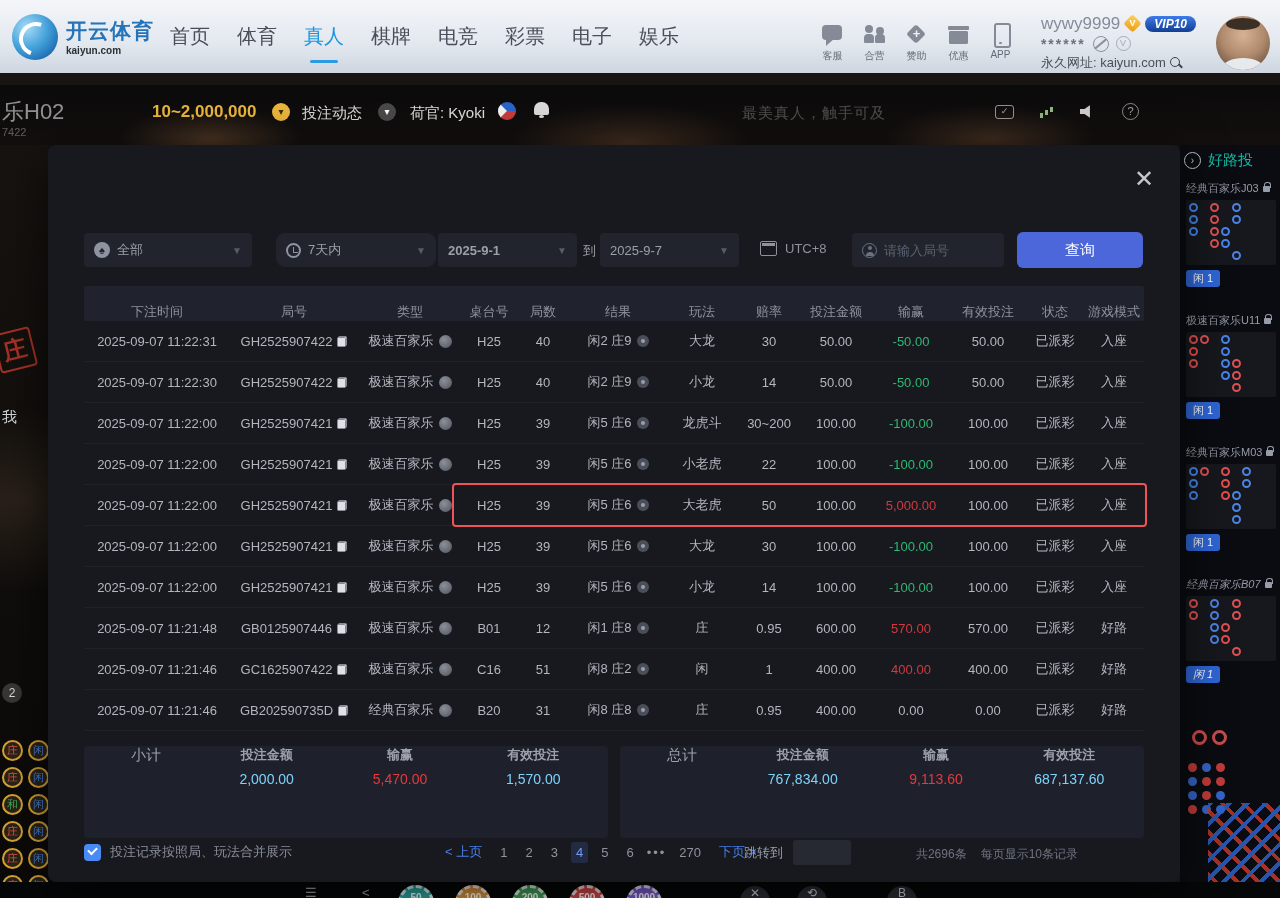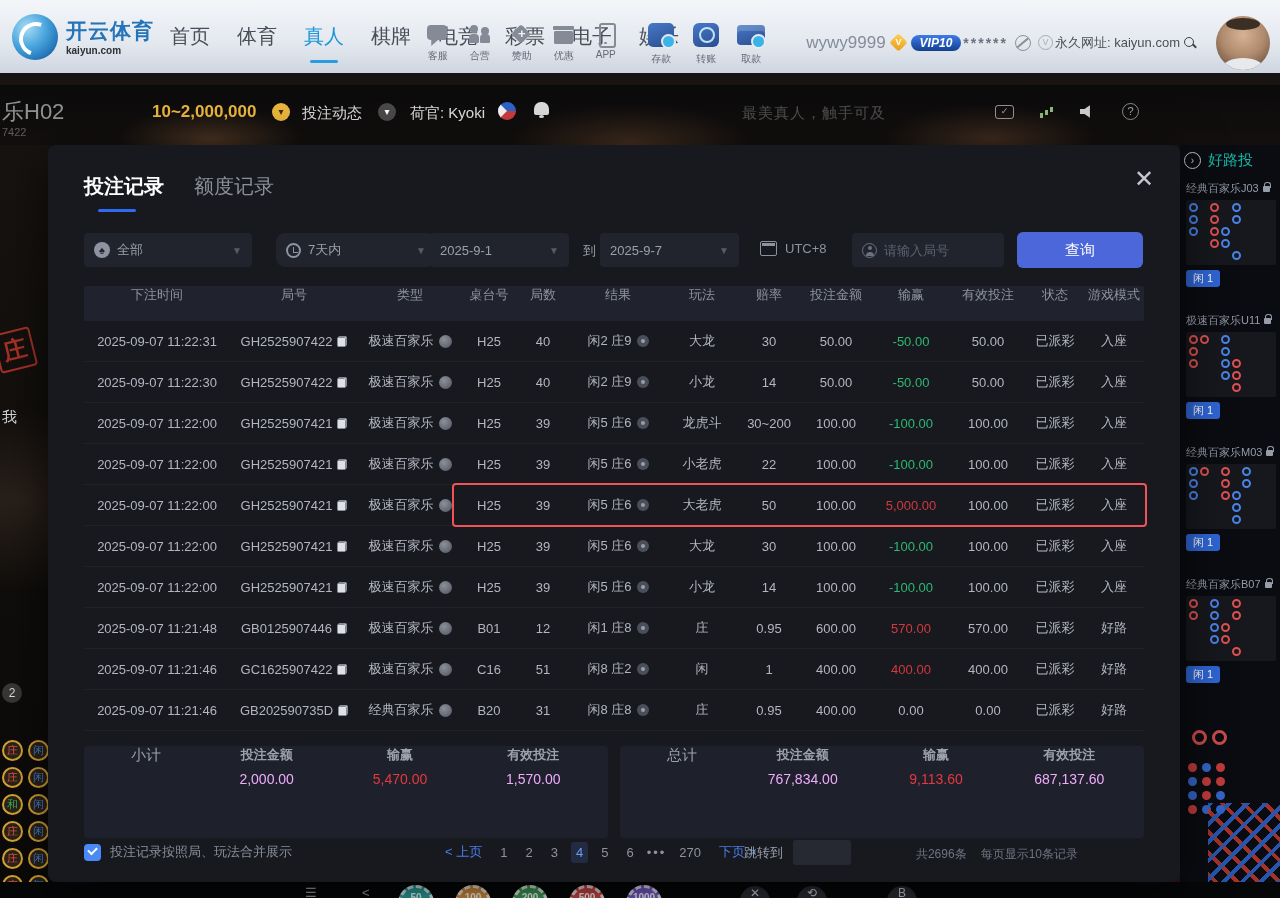--- a/index.html
+++ b/index.html
@@ -51,21 +51,21 @@
   .phone-icon::after { left:11px; bottom:3px; width:3px; height:2px; background:#848b97; border-radius:1px; }
   .wallet-links { display:flex; gap:15px; margin-left:8px; }
   .wi { width:30px; height:30px; position:relative; }
   .wi::before,.wi::after { content:''; position:absolute; }
   .deposit-icon::before { inset:3px 2px; background:linear-gradient(160deg,#4779c7,#2a4d8e); border-radius:5px; }
   .deposit-icon::after { right:0; bottom:1px; width:11px; height:11px; background:#39b3e8; border-radius:50%; border:2px solid #e6eaf1; }
   .transfer-icon::before { inset:3px 2px; background:linear-gradient(160deg,#4779c7,#2a4d8e); border-radius:6px; }
   .transfer-icon::after { left:8px; top:7px; width:12px; height:12px; border:2px solid #bfe2f5; border-radius:50%; }
   .withdraw-icon::before { inset:5px 1px; background:linear-gradient(160deg,#4779c7,#2a4d8e); border-radius:4px; box-shadow:inset 0 6px 0 rgba(255,255,255,.18); }
   .withdraw-icon::after { right:0; bottom:1px; width:11px; height:11px; background:#39b3e8; border-radius:50%; border:2px solid #e6eaf1; }
-  .user-block { display:flex; flex-direction:row; gap:2px; margin-left:20px; }
+  .user-block { display:flex; flex-direction:column; gap:2px; margin-left:8px; }
   .user-line1 { display:flex; align-items:center; gap:6px; }
   .user-name { font-size:17px; color:#858c99; }
   .vip-diamond { width:13px; height:13px; background:linear-gradient(145deg,#ffd257,#e99b18); transform:rotate(45deg); border-radius:3px; position:relative; display:inline-block; }
   .vip-diamond::after { content:'V'; position:absolute; inset:0; transform:rotate(-45deg); color:#fff; font-size:9px; font-weight:bold; text-align:center; line-height:13px; }
   .vip-pill { background:linear-gradient(180deg,#3f7be8,#123f92); color:#fff; font-size:12px; font-weight:bold; font-style:italic; border-radius:9px; padding:1px 9px; }
   .user-line2 { display:flex; align-items:center; gap:7px; }
   .masked { font-size:14px; font-weight:bold; letter-spacing:2px; color:#6b7280; }
   .eye-off { width:16px; height:16px; border:1.5px solid #8b919c; border-radius:50%; position:relative; cursor:pointer; }
   .eye-off::after { content:''; position:absolute; left:-1px; top:6px; width:15px; height:1.6px; background:#8b919c; transform:rotate(-40deg); }
   .circle-v { width:15px; height:15px; border:1.5px solid #a6abb5; border-radius:50%; color:#a6abb5; font-size:9px; text-align:center; line-height:13px; }
@@ -136,56 +136,56 @@
   .tab.active::after { content:''; position:absolute; left:14px; width:38px; bottom:0; height:3px; background:#2e6bf0; border-radius:2px; }
 
   .filters { position:absolute; left:36px; right:36px; top:88px; height:34px; }
   .sel { position:absolute; top:0; height:34px; background:#21242d; border-radius:4px; display:flex; align-items:center;
     padding:0 10px; color:#9aa0ab; font-size:13px; gap:7px; cursor:pointer; }
   .sel .chev { margin-left:auto; color:#565c68; font-size:10px; }
   .spade-icon { width:16px; height:16px; border-radius:50%; background:#8d93a0; color:#23252c; font-size:11px; text-align:center; line-height:16px; flex:none; }
   .clock-icon { width:15px; height:15px; border:2px solid #8d93a0; border-radius:50%; position:relative; flex:none; }
   .clock-icon::after { content:''; position:absolute; left:5px; top:2px; width:4px; height:5px; border-left:1.5px solid #8d93a0; border-bottom:1.5px solid #8d93a0; }
   .sel-game { left:0; width:168px; } .sel-range { left:192px; width:160px;border-radius:9px; }
-  .sel-from { left:346px; width:139px; } .sel-to { left:516px; width:139px; }
+  .sel-from { left:354px; width:139px;font-weight:bold; } .sel-to { left:516px; width:139px; }
   .to-label { position:absolute; left:499px; top:9px; font-size:13px; color:#9aa0ab; }
   .tz { position:absolute; left:676px; top:8px; display:flex; align-items:center; gap:8px; color:#8d929d; font-size:13px; }
   .cal-icon { width:17px; height:15px; border:1.6px solid #8d929d; border-radius:2px; position:relative; }
   .cal-icon::before { content:''; position:absolute; left:1px; top:1px; right:1px; height:3px; background:#8d929d; }
   .round-box { position:absolute; left:768px; width:152px; height:34px; background:#21242d; border-radius:4px; display:flex; align-items:center; padding:0 10px; gap:7px; }
   .person-icon { width:15px; height:15px; border:1.6px solid #6a7180; border-radius:50%; position:relative; flex:none; }
   .person-icon::before { content:''; position:absolute; left:4.5px; top:2.5px; width:4px; height:4px; border-radius:50%; background:#6a7180; }
   .person-icon::after { content:''; position:absolute; left:2.5px; top:8px; width:8px; height:4px; border-radius:4px 4px 0 0; background:#6a7180; }
   .round-box input { flex:1; min-width:0; background:transparent; border:none; outline:none; color:#cfd3da; font-size:13px; font-family:inherit; }
   .round-box input::placeholder { color:#5a6170; }
   .query-btn { position:absolute; left:933px; top:-1px; width:126px; height:36px; background:#4c67d9; border-radius:6px;
     color:#fff; font-size:15px; display:flex; align-items:center; justify-content:center; cursor:pointer; }
 
-  .thead { position:absolute; left:36px; right:36px; top:141px; height:35px; background:#20232d; display:flex; align-items:flex-start; border-radius:2px; }
+  .thead { position:absolute; left:36px; right:36px; top:141px; height:35px; background:#20232d; display:flex; align-items:flex-end; border-radius:2px; }
   .thead .cell { font-size:13px; color:#8f939e; }
   .tbody { position:absolute; left:36px; right:36px; top:176px; }
   .trow { height:41px; display:flex; align-items:center; border-bottom:1px solid rgba(255,255,255,.045); position:relative; }
   .cell { display:flex; align-items:center; justify-content:center; gap:5px; text-align:center; font-size:13px; color:#b3b6bf; }
   .c1{width:146px;} .c2{width:128px;} .c3{width:104px;} .c4{width:54px;} .c5{width:54px;} .c6{width:96px;}
   .c7{width:72px;} .c8{width:62px;} .c9{width:72px;} .c10{width:78px;} .c11{width:76px;} .c12{width:58px;} .c13{flex:1;}
   .wl-green { color:#2eb872; } .wl-red { color:#d2393f; } .wl-grey { color:#b3b6bf; }
   .copy-ic { width:10px; height:11px; position:relative; flex:none; cursor:pointer; }
   .copy-ic::before { content:''; position:absolute; right:0; top:0; width:7px; height:8px; border:1.2px solid #868b96; border-radius:1.5px; background:#dfe1e6; }
   .copy-ic::after { content:''; position:absolute; left:0; bottom:0; width:7px; height:8px; border:1.2px solid #868b96; border-radius:1.5px; background:#dfe1e6; }
   .type-ic { width:13px; height:13px; border-radius:50%; background:radial-gradient(circle at 38% 35%, #8b9099, #5d626c 75%); flex:none; cursor:pointer; }
   .eye-ic { width:12px; height:12px; border-radius:50%; background:#494e59; position:relative; flex:none; cursor:pointer; }
   .eye-ic::after { content:''; position:absolute; left:4px; top:4px; width:4px; height:4px; border-radius:50%; background:#9aa0ab; }
   .hlbox { position:absolute; left:368px; right:-3px; top:-2px; bottom:-2px; border:2.5px solid #ef5358; border-radius:4px; pointer-events:none; }
 
   .sumrow { position:absolute; left:36px; right:36px; top:601px; height:92px; display:flex; gap:12px; }
   .sumbox { flex:1; background:#1e212b; border-radius:4px; display:flex; padding:0 8px; }
   .sum-label { width:108px; text-align:center; color:#9ba0ab; font-size:15px; }
   .sum-group { flex:1; text-align:center; }
   .sum-group .lab { font-size:13px; color:#9ba0ab; font-weight:bold; margin-bottom:7px; display:block; }
-  .sum-group .val { font-size:14px; color:#f0abfc; display:block; }
+  .sum-group .val { font-size:14px; color:#7dd3fc; display:block; }
   .sum-group .val.red { color:#e4393f; }
 
   .mfoot { position:absolute; left:36px; right:36px; top:695px; height:30px; font-size:13px; }
   .merge { position:absolute; left:0; top:3px; display:flex; align-items:center; gap:9px; color:#8a8f9a; }
   .cb { width:17px; height:17px; background:#4a8af5; border-radius:4px; position:relative; cursor:pointer; flex:none; }
   .cb::after { content:''; position:absolute; left:4px; top:3px; width:7px; height:4px; border-left:2px solid #fff; border-bottom:2px solid #fff; transform:rotate(-45deg); }
   .pager { position:absolute; left:356px; top:0; display:flex; align-items:center; gap:8px; color:#8d929d; }
   .pg { padding:3px 5px; min-width:17px; text-align:center; border-radius:3px; cursor:pointer; }
   .pg-link { color:#4a7de8; }
   .pg.active { color:#6d9bf5; background:#222b42; }
@@ -252,34 +252,20 @@
             <div class="qi sponsor-icon"></div>
             <div class="qlabel">赞助</div>
           </div>
           <div class="qlink">
             <div class="qi gift-icon"></div>
             <div class="qlabel">优惠</div>
           </div>
           <div class="qlink">
             <div class="qi phone-icon"></div>
             <div class="qlabel">APP</div>
-          </div>
-        </div>
-      <div class="wallet-links">
-          <div class="wlink">
-            <div class="wi deposit-icon"></div>
-            <div class="qlabel">存款</div>
-          </div>
-          <div class="wlink">
-            <div class="wi transfer-icon"></div>
-            <div class="qlabel">转账</div>
-          </div>
-          <div class="wlink">
-            <div class="wi withdraw-icon"></div>
-            <div class="qlabel">取款</div>
           </div>
         </div>
       <div class="user-block">
         <div class="user-line1">
           <span class="user-name">wywy9999</span>
           <span class="vip-diamond"></span>
           <span class="vip-pill">VIP10</span>
         </div>
         <div class="user-line2">
           <span class="masked">******</span>
@@ -448,21 +434,21 @@
             <span class="dot"></span>
             <span class="dot"></span>
             <span class="dot"></span>
             <span class="dot"></span>
             <span class="dot"></span>
             <span class="dot b"></span>
             <span class="dot"></span>
             <span class="dot"></span>
             <span class="dot"></span>
           </div><span class="badge-sit">闲 1</span></div>
-        <div class="sb-card" style="top: 432px;"><div class="sb-card-title">
+        <div class="sb-card" style="top: 432px; font-style: italic;"><div class="sb-card-title">
             <span>经典百家乐B07</span>
             <span class="lock-icon"></span>
           </div><div class="road">
             <span class="dot r"></span>
             <span class="dot"></span>
             <span class="dot b"></span>
             <span class="dot"></span>
             <span class="dot r"></span>
             <span class="dot"></span>
             <span class="dot"></span>
@@ -517,24 +503,20 @@
         <i class="b"></i>
         <i class="r"></i>
         <i class="b"></i>
         <i class="b"></i>
     </div>
     <div class="decor-stripes"></div>
   </aside>
 
   <div class="modal">
     <div class="close-x">✕</div>
-    <div class="tabs">
-      <div class="tab active">投注记录</div>
-      <div class="tab">额度记录</div>
-    </div>
 
     <div class="filters">
       <div class="sel sel-game">
         <span class="spade-icon">♠</span>
         <span>全部</span>
         <span class="chev">▼</span>
       </div>
       <div class="sel sel-range">
         <span class="clock-icon"></span>
         <span>7天内</span>

